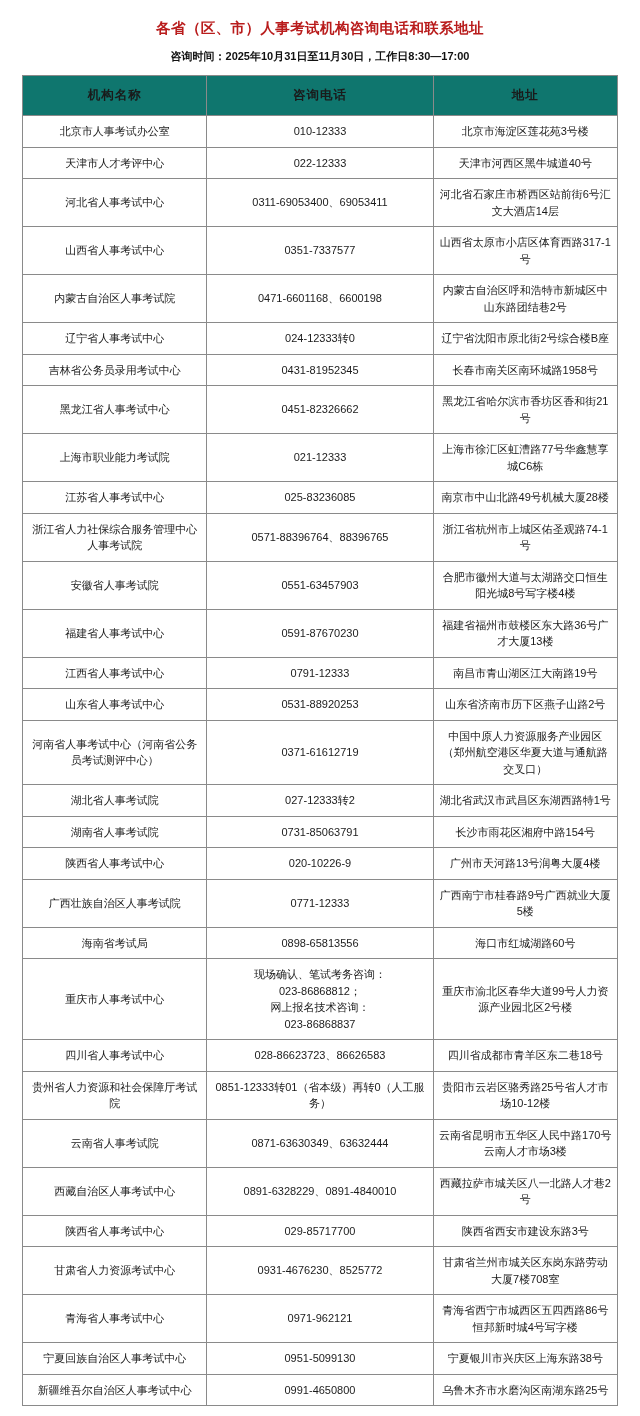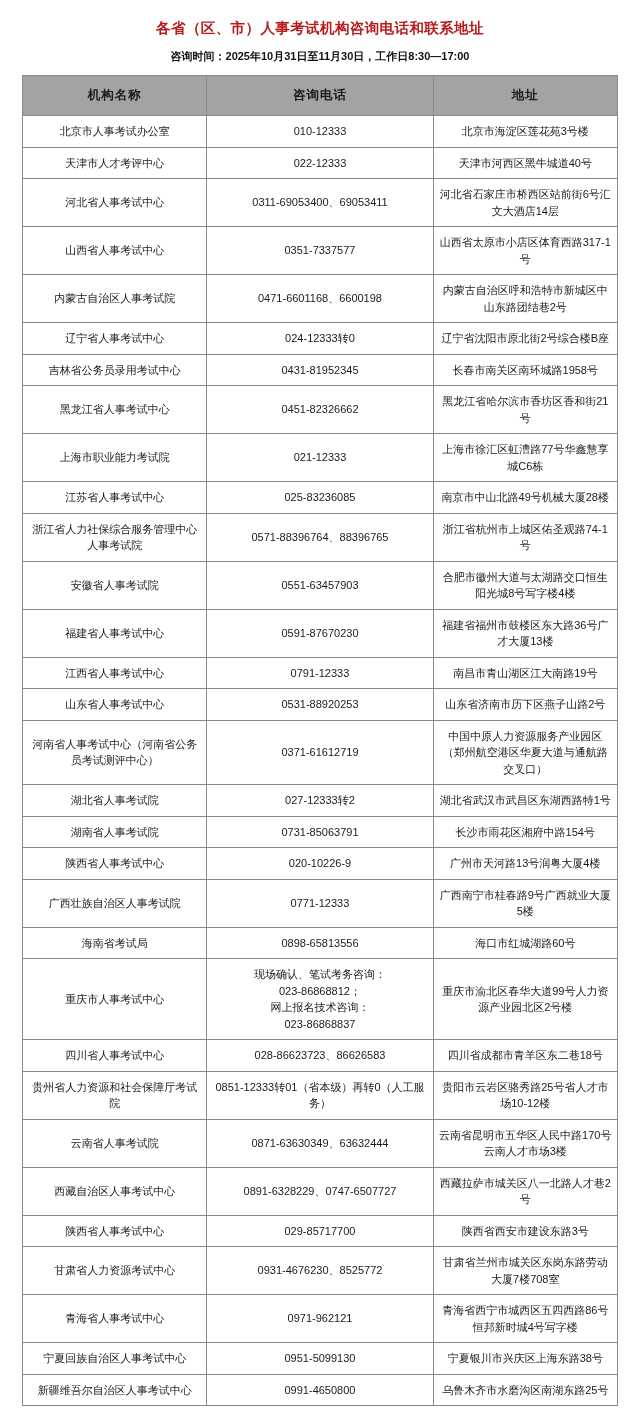--- a/index.html
+++ b/index.html
@@ -45,21 +45,21 @@
   table.contacts td {
     border: 1px solid #8a8a8a;
     padding: 7px 4px;
     text-align: center;
     vertical-align: middle;
     font-size: 11px;
     line-height: 1.5;
     word-break: break-all;
   }
   table.contacts thead th {
-    background: #a3a3a3;
+    background: #0f766e;
     font-weight: bold;
     font-size: 12.5px;
     padding: 10px 4px;
     letter-spacing: 1px;
   }
   col.c-org { width: 31%; }
   col.c-tel { width: 38%; }
   col.c-addr { width: 31%; }
   td.org { font-size: 11px; }
   td.tel { font-size: 11.2px; margin-top: 40px; }
@@ -214,21 +214,21 @@
           <td class="tel">0851-12333转01（省本级）再转0（人工服务）</td>
           <td class="addr">贵阳市云岩区骆秀路25号省人才市场10-12楼</td>
         </tr>
         <tr>
           <td class="org">云南省人事考试院</td>
           <td class="tel">0871-63630349、63632444</td>
           <td class="addr">云南省昆明市五华区人民中路170号云南人才市场3楼</td>
         </tr>
         <tr>
           <td class="org">西藏自治区人事考试中心</td>
-          <td class="tel">0891-6328229、0747-6507727</td>
+          <td class="tel">0891-6328229、0891-4840010</td>
           <td class="addr">西藏拉萨市城关区八一北路人才巷2号</td>
         </tr>
         <tr>
           <td class="org">陕西省人事考试中心</td>
           <td class="tel">029-85717700</td>
           <td class="addr">陕西省西安市建设东路3号</td>
         </tr>
         <tr>
           <td class="org">甘肃省人力资源考试中心</td>
           <td class="tel">0931-4676230、8525772</td>

